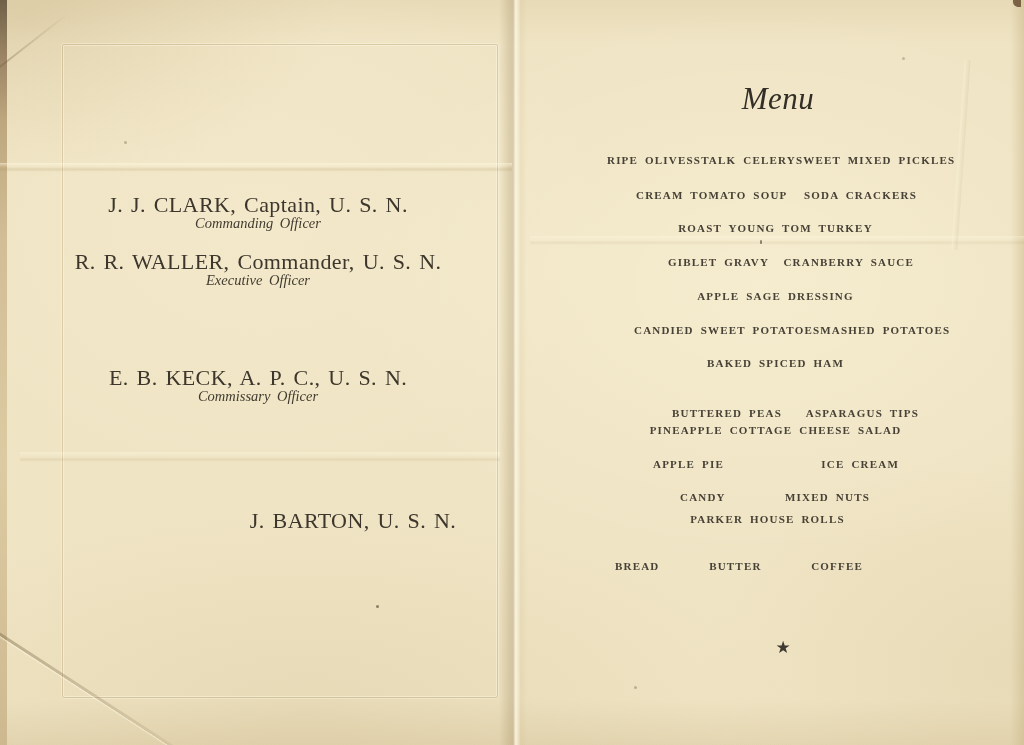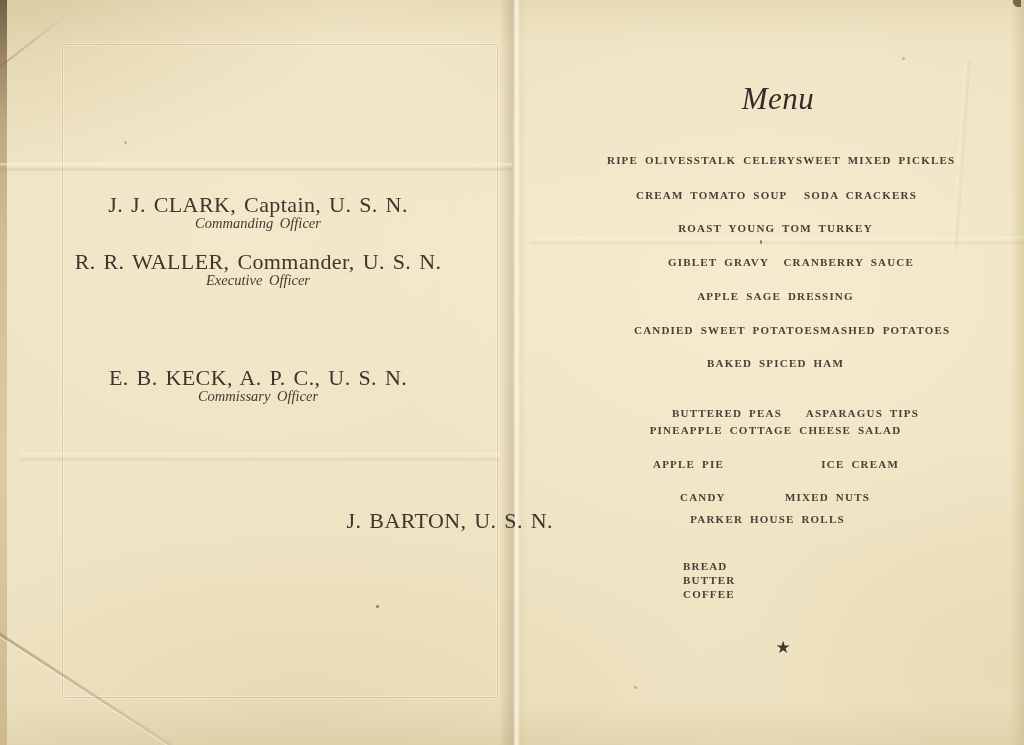--- a/index.html
+++ b/index.html
@@ -75,21 +75,21 @@
   .s3{left:124px;top:141px;opacity:.5;}
   .s4{left:634px;top:686px;opacity:.5;}
   .s5{left:902px;top:57px;opacity:.45;}
 
   
   .officer-block{position:absolute;width:400px;text-align:center;color:#3c362c;}
   .ob1{left:58px;top:195px;}
   .ob2{left:58px;top:252px;}
   .ob3{left:58px;top:312px;}
   .ob4{left:58px;top:368px;}
-  .sb {left:153px;top:511px;text-align:right;}
+  .sb {left:153px;top:511px;}
   .officer-name{font-size:22px;line-height:19px;letter-spacing:0.4px;word-spacing:2px;}
   .officer-title{font-size:14.5px;line-height:18px;font-style:italic;word-spacing:3px;color:#413b30;}
 
   
   .menu-heading{
     position:absolute;left:528px;top:82px;width:500px;text-align:center;
     font-size:31px;line-height:34px;font-style:italic;color:#332e27;letter-spacing:0.5px;
   }
   .menu-line{
     position:absolute;display:flex;justify-content:space-between;height:14px;
@@ -102,21 +102,21 @@
   .l3{left:528px;top:221px;width:495px;}
   .l4{left:668px;top:255px;width:246px;}
   .l5{left:528px;top:289px;width:495px;}
   .l6{left:634px;top:323px;width:284px;}
   .l7{left:528px;top:356px;width:495px;}
   .l8{left:652px;top:406px;width:247px;margin-left:20px;}
   .l9{left:528px;top:423px;width:495px;}
   .l10{left:653px;top:457px;width:246px;}
   .l11{left:680px;top:490px;width:190px;}
   .l12{left:520px;top:512px;width:495px;}
-  .l13{left:683px;top:559px;width:248px;flex-direction:column;}
+  .l13{left:615px;top:559px;width:248px;}
   .menu-star{
     position:absolute;left:533px;top:637px;width:500px;text-align:center;
     font-size:17px;color:#3f3a31;
     font-family:"DejaVu Sans", sans-serif;
   }
 </style>
 </head>
 <body>
 
 <div class="canvas">

